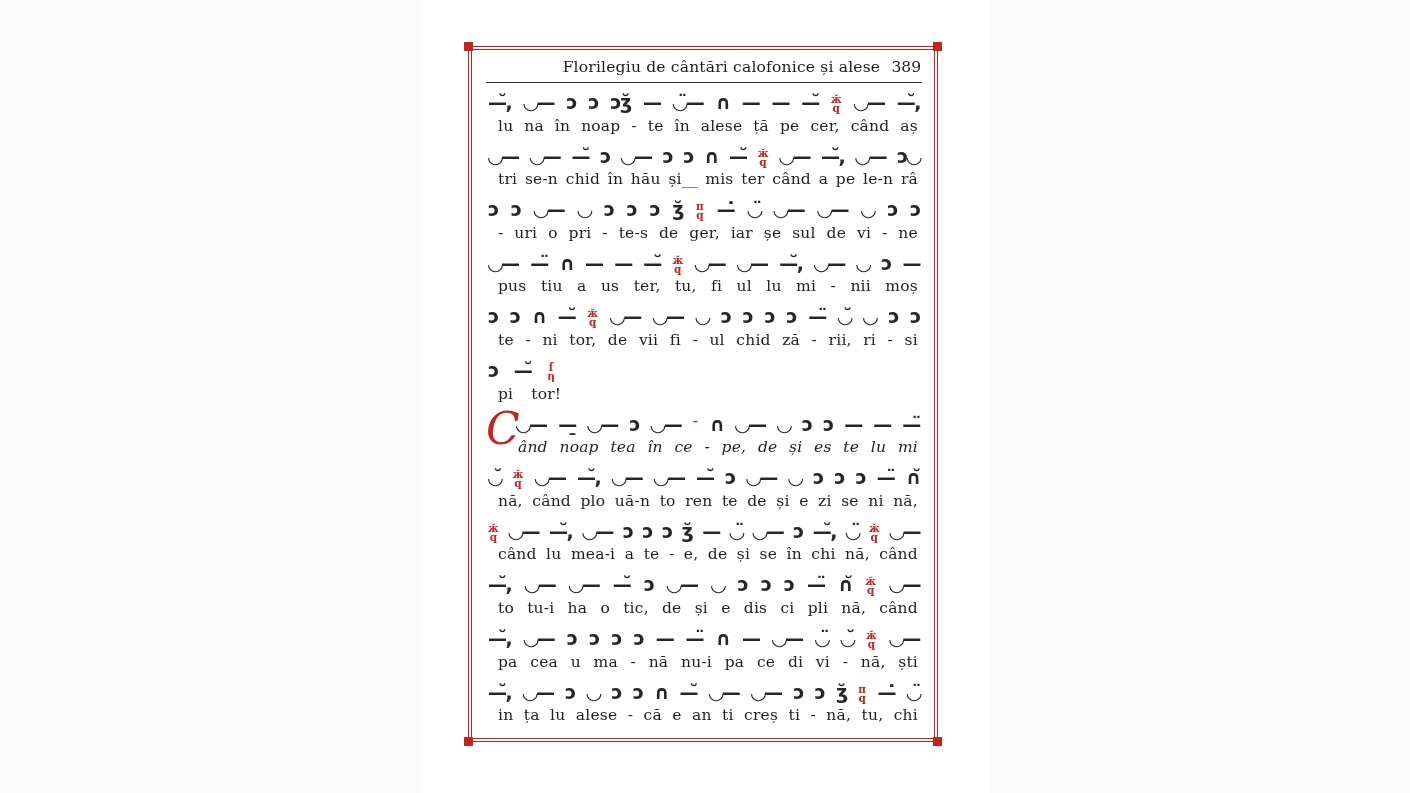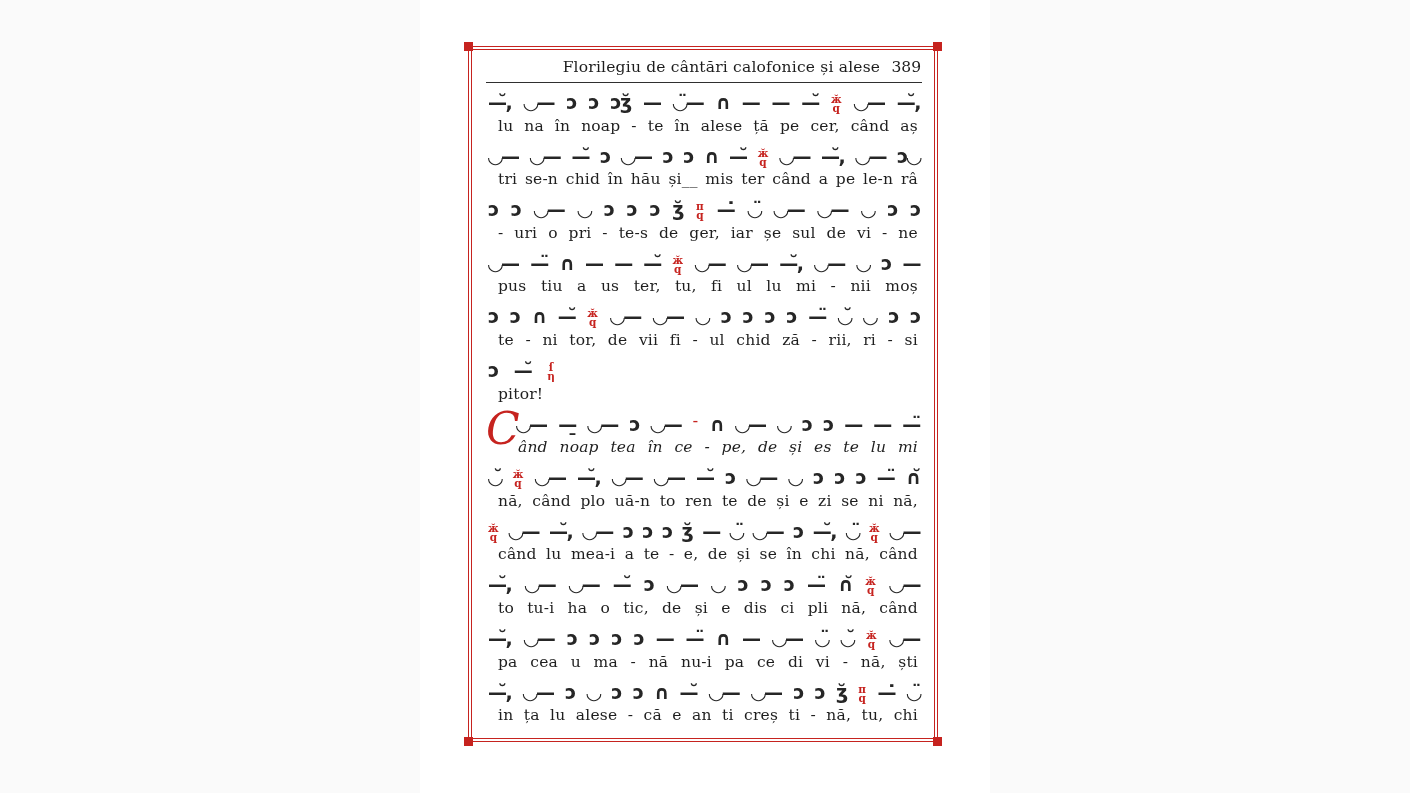--- a/index.html
+++ b/index.html
@@ -72,21 +72,21 @@
     display:inline-flex;flex-direction:column;align-items:center;
     color:var(--red);font-family:"DejaVu Serif", serif;
     font-weight:700;font-size:10.5px;line-height:9px;
     transform:translateY(1px);
   }
   .red-stack.raised{transform:translateY(-8px);}
   .lyrics{
     position:absolute;bottom:3px;left:12px;right:4px;
     display:flex;justify-content:space-between;align-items:center;
   }
-  .lyrics.left{justify-content:flex-start;}
+  .lyrics.left{justify-content:flex-start;gap:18px;}
   .syll{
     font-size:15.5px;color:#1f1f1f;white-space:pre;letter-spacing:.2px;
   }
   .dropcap{
     position:absolute;left:0;top:3px;
     font-family:"DejaVu Serif", serif;font-style:italic;
     font-size:44px;line-height:40px;color:var(--red);font-weight:400;
   }
 </style>
 </head>

